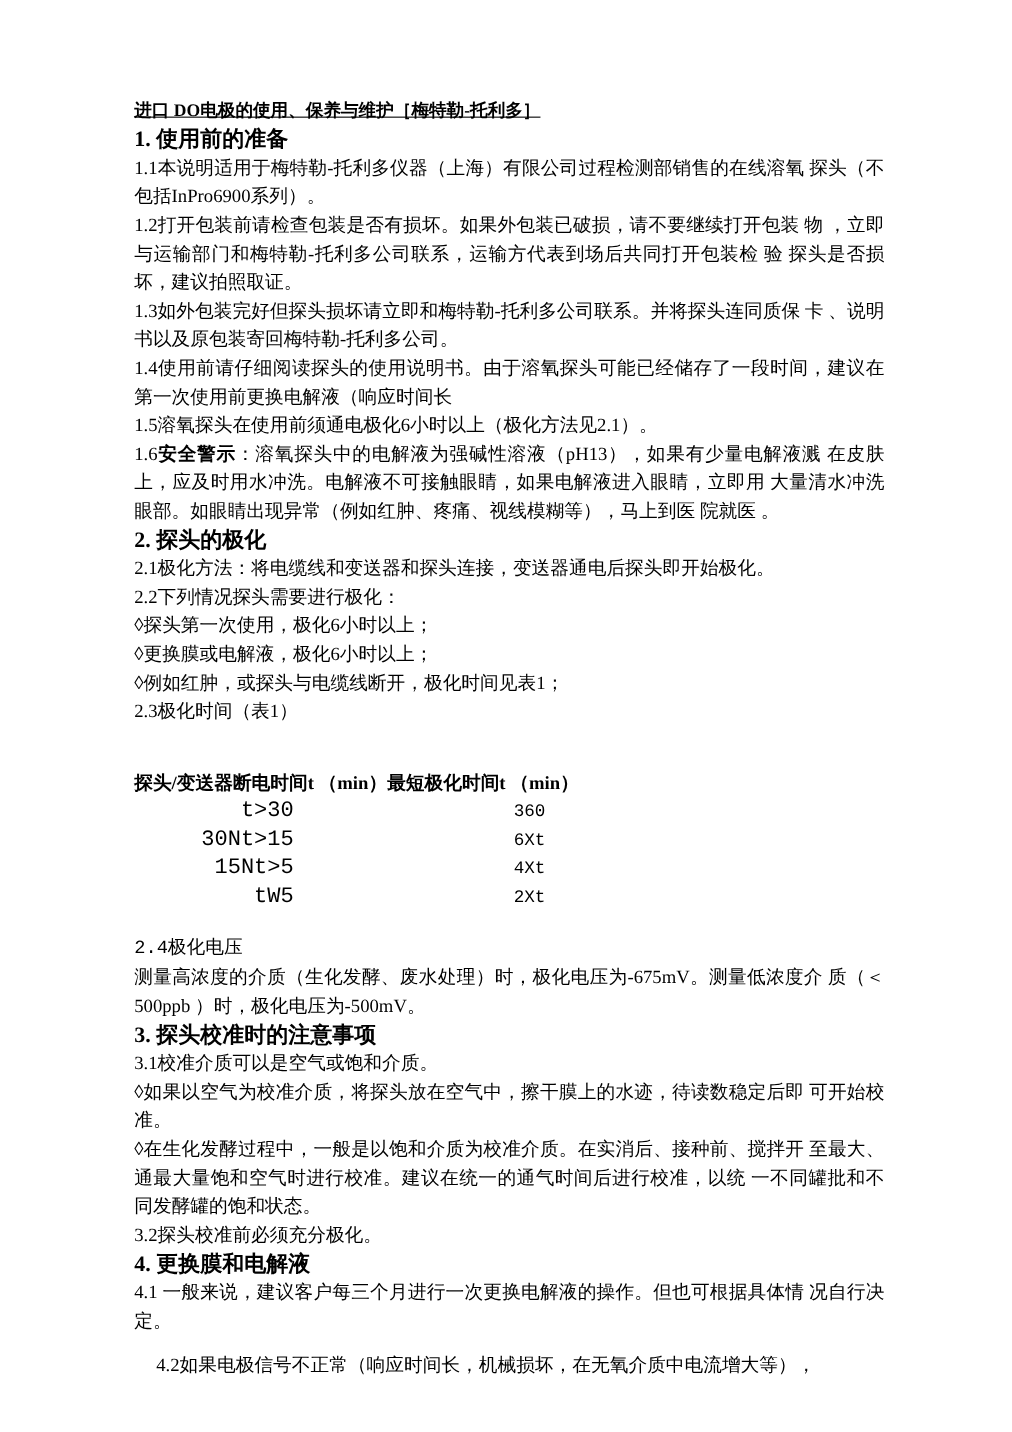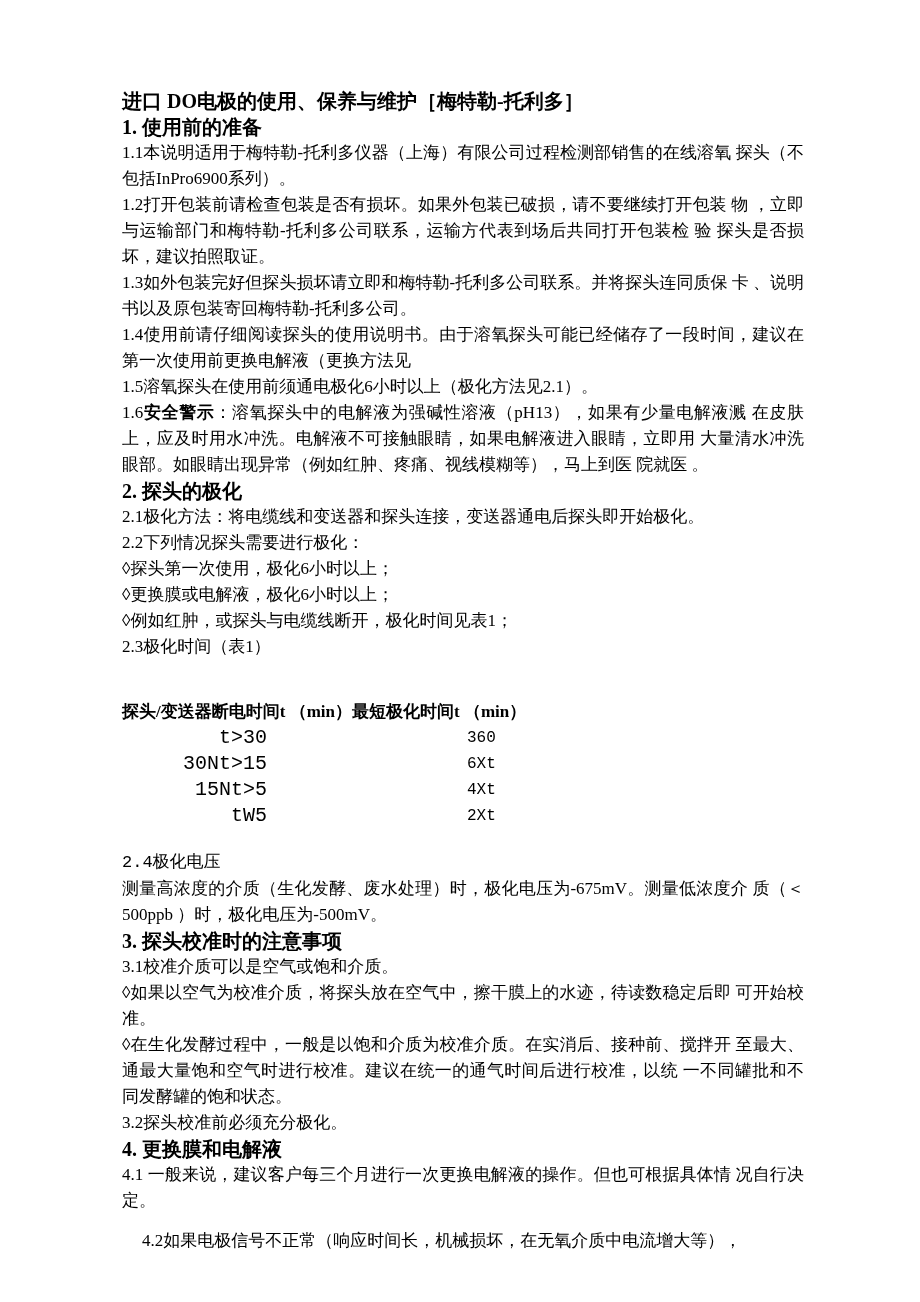--- a/index.html
+++ b/index.html
@@ -18,21 +18,22 @@
   }
   .content {
     box-sizing: border-box;
     padding: 88px 116px 0 122px;
     font-size: 17px;
     line-height: 26px;
     text-align: justify;
   }
   .doc-title {
     font-weight: bold;
-    font-size: 20px;
+    font-size: 16px;
+    text-decoration: underline;
   }
   .heading {
     font-weight: bold;
     font-size: 20px;
   }
   .para { margin: 0; }
   .bold { font-weight: bold; }
   .bold-line { font-weight: bold; margin-top: 39px; }
   .trow {
     display: flex;
@@ -58,21 +59,21 @@
 
 <div class="page">
   <div class="content">
 
     <div class="doc-title">进口 DO电极的使用、保养与维护［梅特勒-托利多］</div>
 
     <div class="heading">1.  使用前的准备</div>
     <p class="para">1.1本说明适用于梅特勒-托利多仪器（上海）有限公司过程检测部销售的在线溶氧 探头（不包括InPro6900系列）。</p>
     <p class="para">1.2打开包装前请检查包装是否有损坏。如果外包装已破损，请不要继续打开包装 物 ，立即与运输部门和梅特勒-托利多公司联系，运输方代表到场后共同打开包装检 验 探头是否损坏，建议拍照取证。</p>
     <p class="para">1.3如外包装完好但探头损坏请立即和梅特勒-托利多公司联系。并将探头连同质保 卡 、说明书以及原包装寄回梅特勒-托利多公司。</p>
-    <p class="para">1.4使用前请仔细阅读探头的使用说明书。由于溶氧探头可能已经储存了一段时间，建议在第一次使用前更换电解液（更换方法见</p>
+    <p class="para">1.4使用前请仔细阅读探头的使用说明书。由于溶氧探头可能已经储存了一段时间，建议在第一次使用前更换电解液（响应时间长</p>
     <p class="para">1.5溶氧探头在使用前须通电极化6小时以上（极化方法见2.1）。</p>
     <p class="para"><span>1.6</span><span class="bold">安全警示</span><span>：溶氧探头中的电解液为强碱性溶液（pH13），如果有少量电解液溅 在皮肤上，应及时用水冲洗。电解液不可接触眼睛，如果电解液进入眼睛，立即用 大量清水冲洗眼部。如眼睛出现异常（例如红肿、疼痛、视线模糊等），马上到医 院就医 。</span></p>
 
     <div class="heading">2.  探头的极化</div>
     <p class="para">2.1极化方法：将电缆线和变送器和探头连接，变送器通电后探头即开始极化。</p>
     <p class="para">2.2下列情况探头需要进行极化：</p>
     <p class="para">◊探头第一次使用，极化6小时以上；</p>
     <p class="para">◊更换膜或电解液，极化6小时以上；</p>
     <p class="para">◊例如红肿，或探头与电缆线断开，极化时间见表1；</p>
     <p class="para">2.3极化时间（表1）</p>

